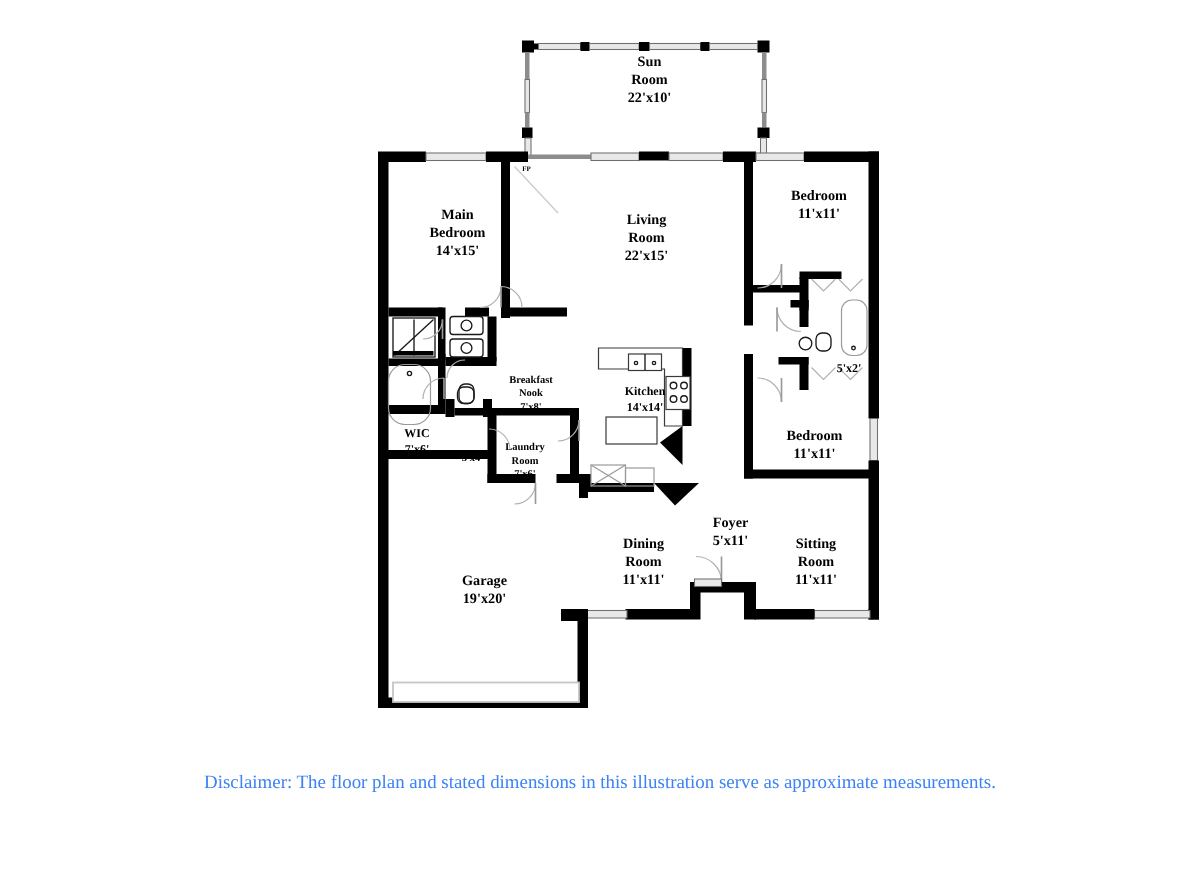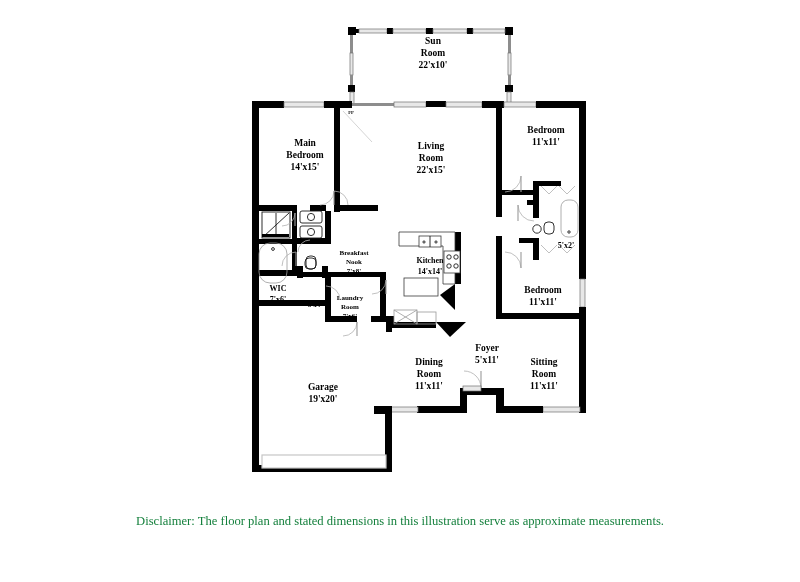--- a/index.html
+++ b/index.html
@@ -53,21 +53,21 @@
 
   #disclaimer {
     position: absolute;
     left: 0;
     top: 512px;
     width: 800px;
     text-align: center;
     font-family: "Liberation Serif", serif;
     font-size: 12.6px;
     line-height: 1.45;
-    color: #15803d;
+    color: #3b82f6;
   }
   #disclaimer div { white-space: nowrap; }
 </style>
 </head>
 <body>
 
 <div id="page">
 
   <svg id="plan-svg" viewBox="0 0 800 500">
 

